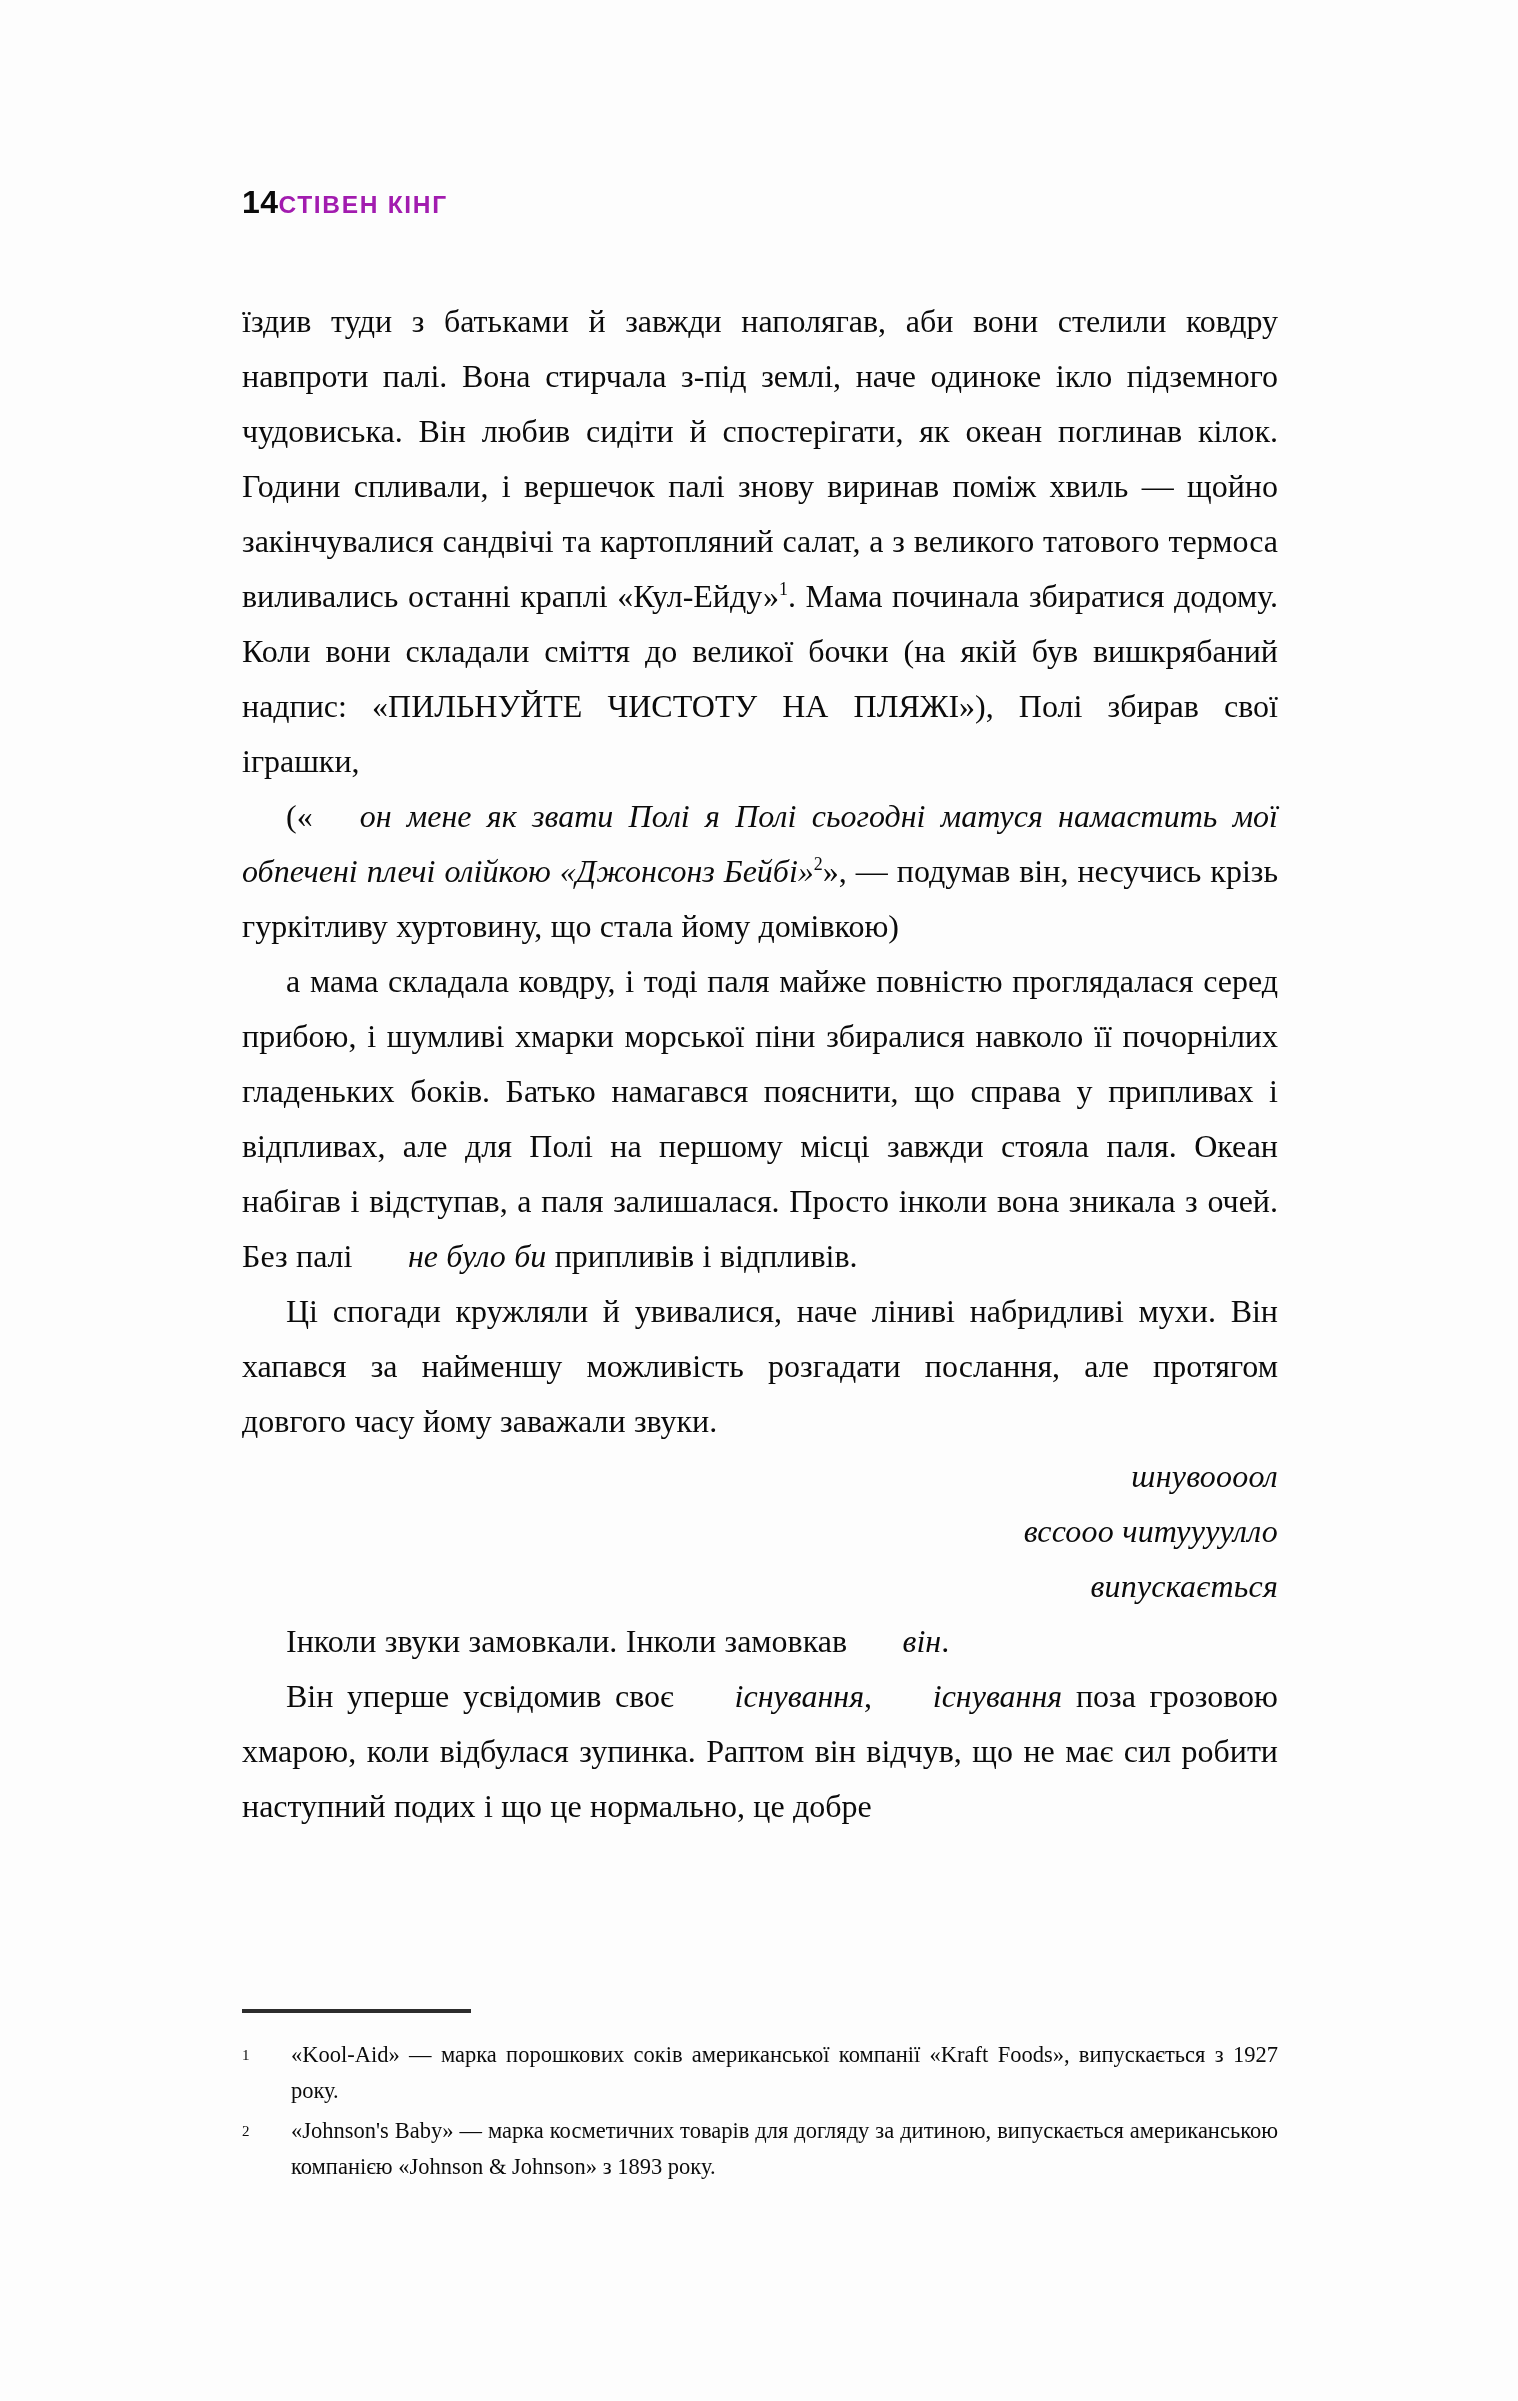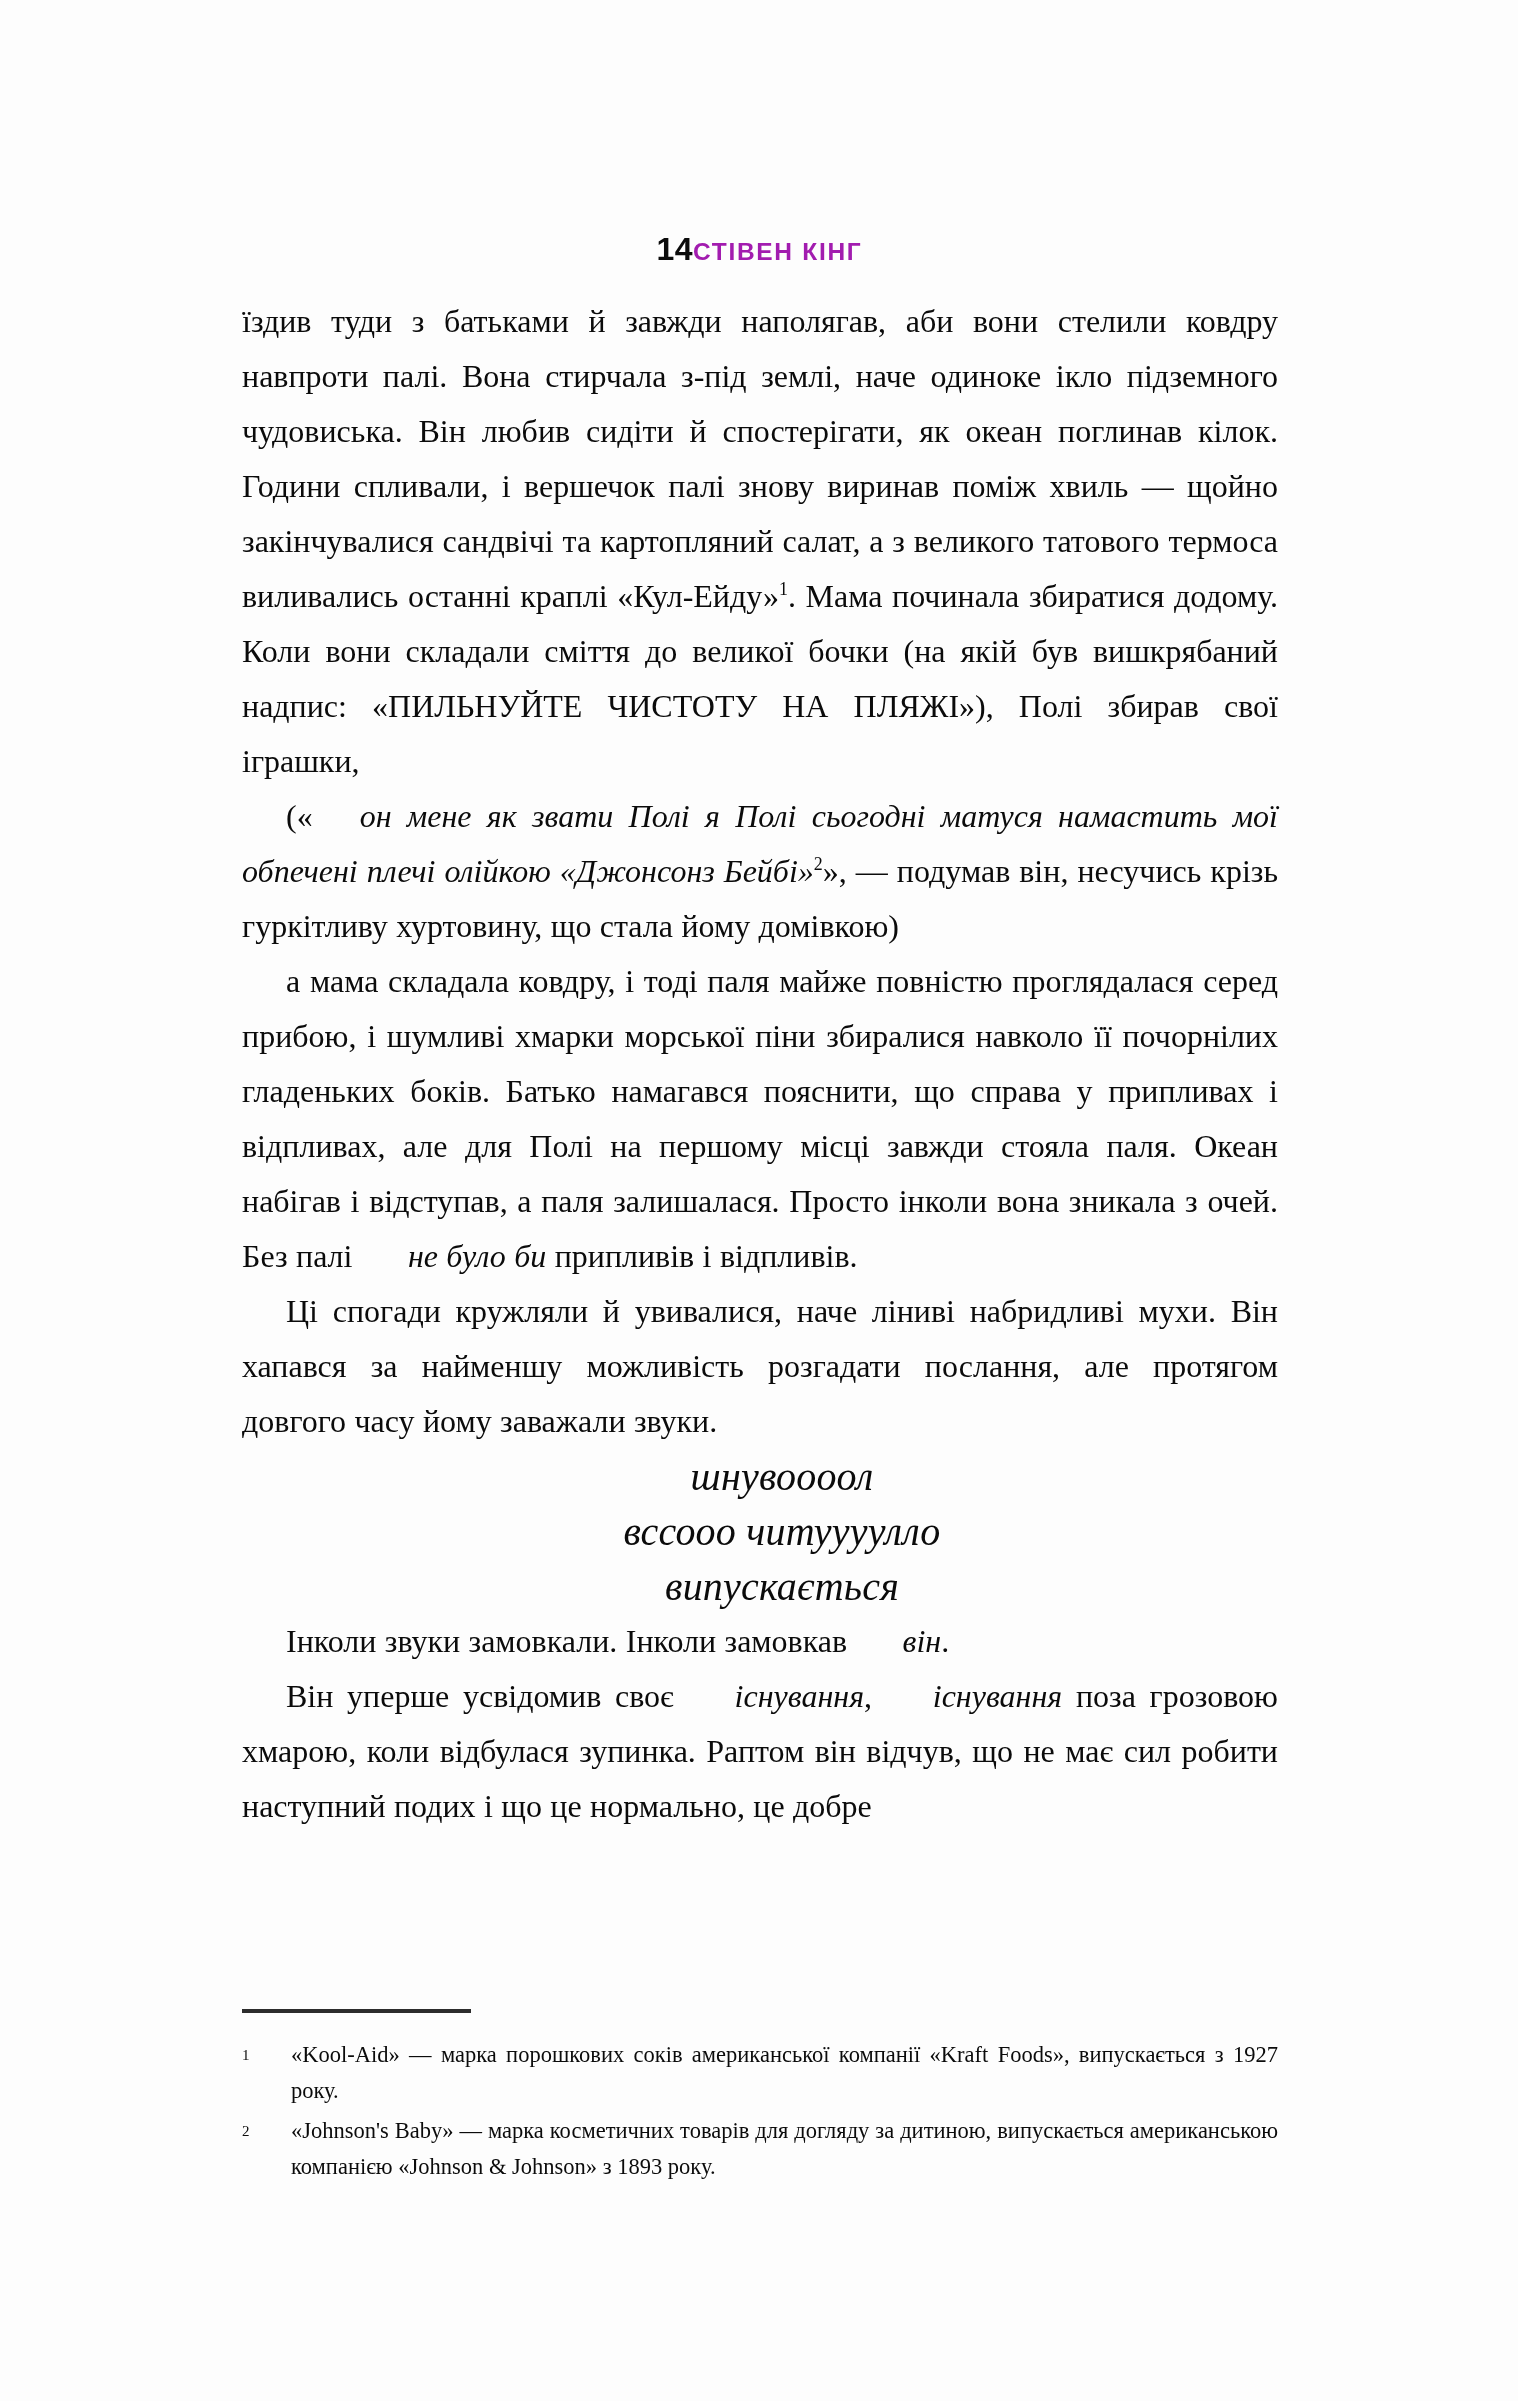--- a/index.html
+++ b/index.html
@@ -21,22 +21,21 @@
 
   
   .running-head {
     position: absolute;
     top: 184px;
     left: 242px;
     right: 242px;
     height: 41px;
     display: flex;
     align-items: baseline;
-    justify-content: center;
-    margin-top: 47px;
+    justify-content: flex-start;
   }
   .folio {
     font-family: "Liberation Sans", "DejaVu Sans", sans-serif;
     font-weight: 700;
     font-size: 32px;
     letter-spacing: 0.4px;
     color: #0b0b0b;
   }
   .head-title {
     font-family: "Liberation Sans", "DejaVu Sans", sans-serif;
@@ -61,24 +60,24 @@
     text-justify: inter-word;
     hyphens: manual;
     text-indent: 0;
     word-spacing: 0.4px;
   }
   p.indent {
     text-indent: 44px;
   }
   .sound {
     margin: 0;
-    font-size: 40px;
+    font-size: 32px;
     line-height: 55px;
     font-style: italic;
-    text-align: center;
+    text-align: right;
     text-indent: 44px;
     letter-spacing: 0.2px;
   }
   em.it {
     font-style: italic;
     margin-left: 47px;
   }
   sup.fnref {
     font-size: 0.56em;
     vertical-align: super;

